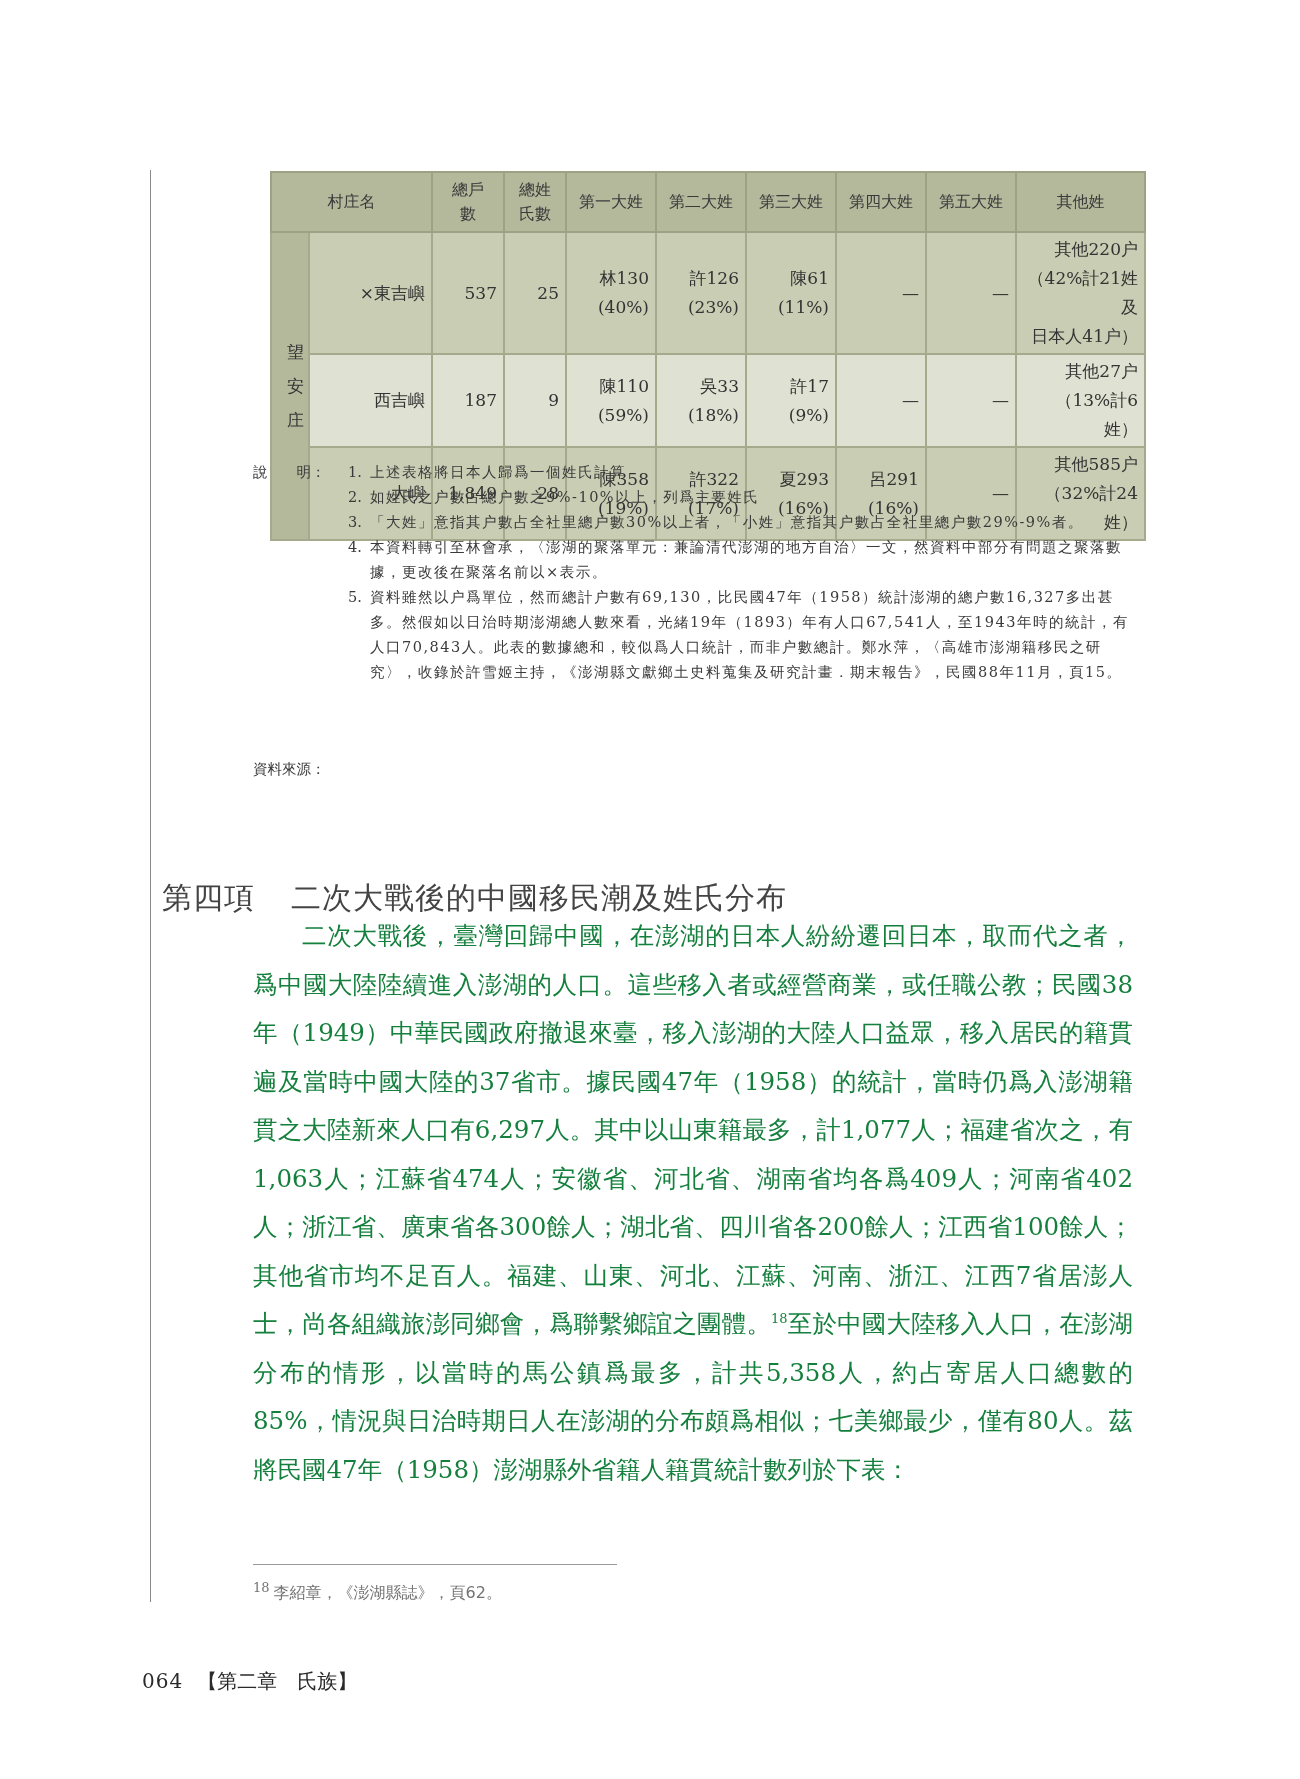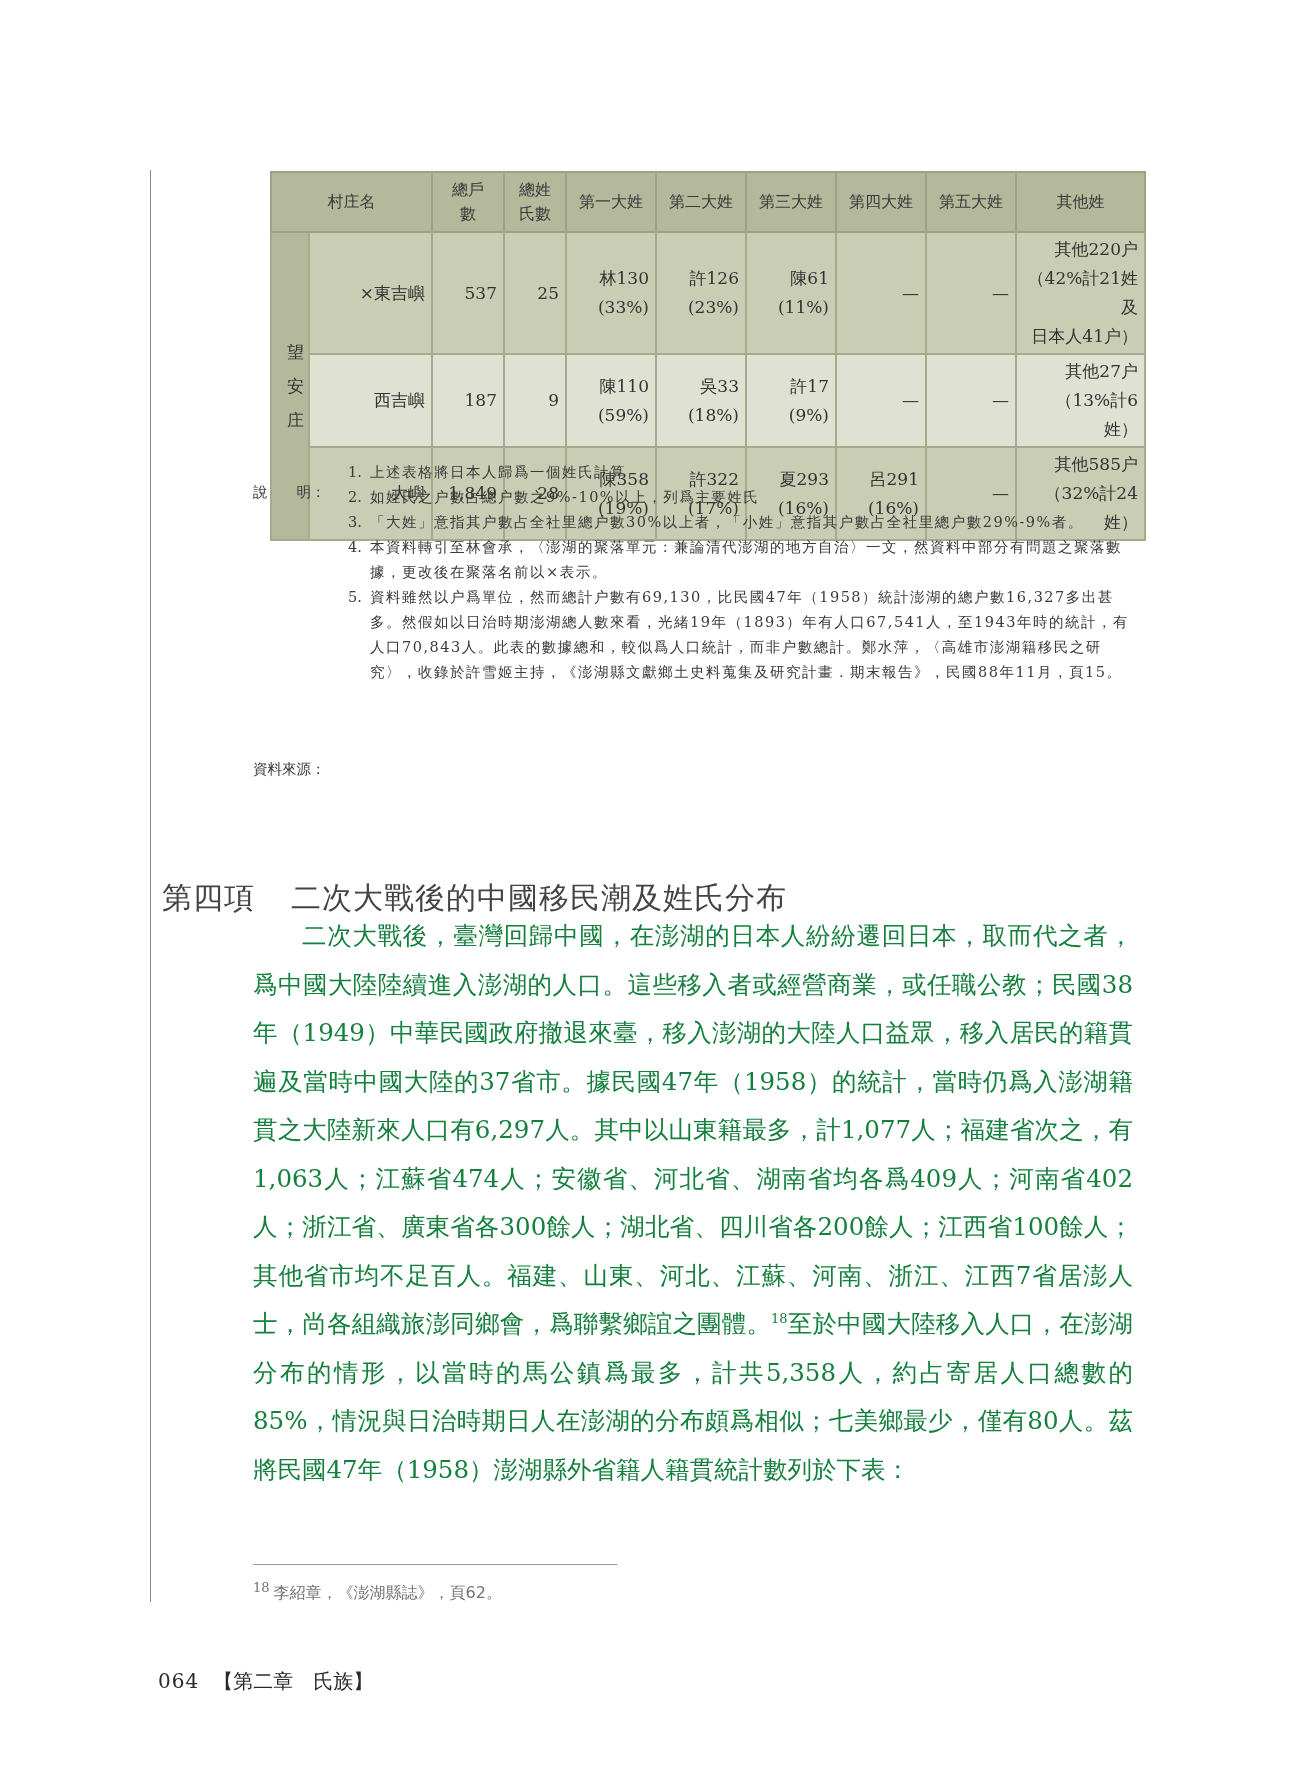--- a/index.html
+++ b/index.html
@@ -15,21 +15,21 @@
   .tbl tr.r0 td { background: #c9cdb3; height: 88px; text-align: right; }
   .tbl tr.r1 td { background: #dfe2d2; height: 62px; }
   .tbl tr.r2 td { background: #c9cdb3; height: 62px; }
   .tbl tr td.group { background: #b5b99c; }
   .tbl .name { text-align: right; }
   .tbl .dash { text-align: right; }
 
   .notes { position: absolute; left: 253px; top: 460px; width: 880px; font-family: "DejaVu Serif", serif;
            font-size: 14.5px; color: #3a3a3a; line-height: 25px; }
   .notes .row { display: flex; }
-  .notes .lbl { width: 95px; flex: none; white-space: pre; margin-top: 20px; }
+  .notes .lbl { width: 95px; flex: none; white-space: pre; }
   .notes .items { flex: 1; }
   .notes .item { display: flex; }
   .notes .num { width: 22px; flex: none; }
   .notes .txt { flex: 1; letter-spacing: 1.5px; }
   .source { position: absolute; left: 253px; top: 756px; width: 880px; font-family: "DejaVu Serif", serif;
             font-size: 14.5px; color: #3a3a3a; line-height: 27px; display: flex; }
   .source .lbl { width: 95px; flex: none; }
   .source .txt { flex: 1; }
 
   .section-title { position: absolute; left: 150px; top: 866px; font-family: "DejaVu Sans", sans-serif;
@@ -39,21 +39,21 @@
   .body-text { position: absolute; left: 253px; top: 912px; width: 880px; font-family: "DejaVu Serif", serif;
                font-size: 24.5px; line-height: 48.5px; color: #15803d; text-align: justify; }
   .body-text p { margin: 0; text-indent: 2em; }
   .body-text sup { font-size: 13px; vertical-align: super; line-height: 0; }
 
   .fn-rule { position: absolute; left: 253px; top: 1564px; width: 364px; height: 1px; background: #9a9a9a; }
   .footnote { position: absolute; left: 253px; top: 1580px; font-family: "DejaVu Sans", sans-serif;
               font-size: 16px; color: #737373; }
   .footnote sup { font-family: "DejaVu Serif", serif; font-size: 13px; margin-right: 4px; }
 
-  .page-footer { position: absolute; left: 158px; top: 1668px; font-family: "DejaVu Serif", serif;
+  .page-footer { position: absolute; left: 142px; top: 1668px; font-family: "DejaVu Serif", serif;
                  font-size: 20px; color: #2a2a2a; }
   .page-footer .pno { margin-right: 14px; letter-spacing: 1px; }
 </style>
 </head>
 <body>
 
 <div class="margin-rule"></div>
 
 <table class="tbl">
   <thead>
@@ -74,21 +74,21 @@
   <tbody>
     <tr class="r0">
       <td class="group" rowspan="3" style="white-space:pre-line">望
 安
 庄</td>
       <td class="name">×東吉嶼</td>
       <td>537</td>
       <td>25</td>
       <td>
           <div>林130</div>
-          <div>(33%)</div>
+          <div>(40%)</div>
         </td>
       <td>
           <div>許126</div>
           <div>(23%)</div>
         </td>
       <td>
           <div>陳61</div>
           <div>(11%)</div>
         </td>
       <td class="dash">—</td>

